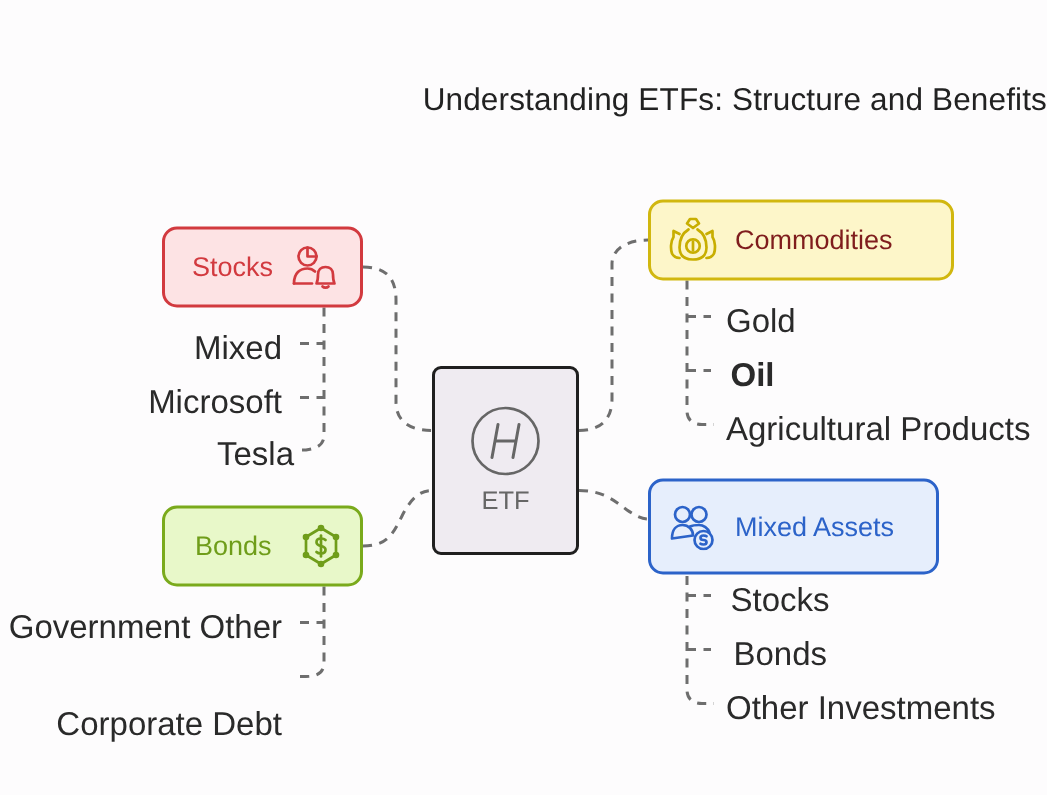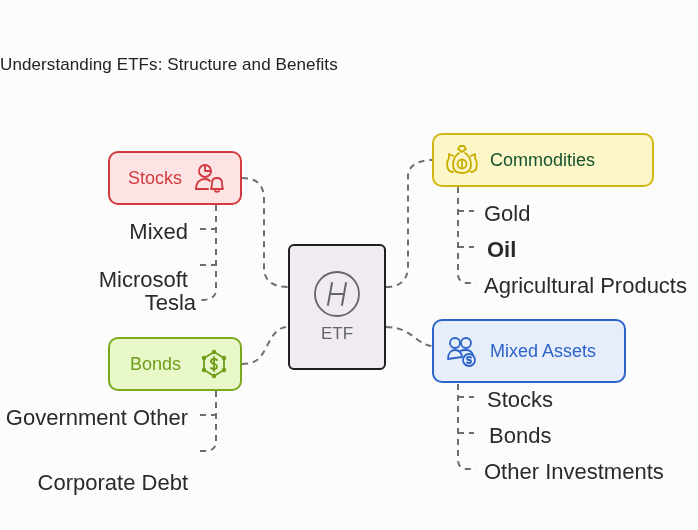--- a/index.html
+++ b/index.html
@@ -1,33 +1,33 @@
 <!DOCTYPE html>
 <html><head>
   <meta charset="utf-8">
   <style>
     html, body { margin:0; padding:0; }
     body {
       width:698px; height:530px; background:#fdfcfd; position:relative; overflow:hidden;
       font-family:"Liberation Sans", "DejaVu Sans", sans-serif;
     }
     .title {
-      position:absolute; left:0; top:55px; width:698px; text-align:left;
-      font-size:17px; color:#222; letter-spacing:0.1px;
+      position:absolute; left:0; top:55px; width:698px; text-align:right;
+      font-size:21px; color:#222; letter-spacing:0.1px;
     }
     svg.links { position:absolute; left:0; top:0; }
     .cat {
       position:absolute; box-sizing:border-box; border-radius:10px; border:2px solid;
       display:flex; align-items:center; font-size:18px;
     }
     .cat .lbl { white-space:nowrap; }
     .cat svg { flex:0 0 auto; }
     .stocks { left:108px; top:151px; width:134px; height:54px; background:#fde3e4; border-color:#d23a3f; color:#d23a3f; padding-left:18px; }
     .stocks .lbl { margin-right:12px; }
-    .commod { left:432px; top:133px; width:222px; height:54px; background:#fdf6c9; border-color:#d1b70f; color:#14532d; padding-left:12px; }
+    .commod { left:432px; top:133px; width:204px; height:54px; background:#fdf6c9; border-color:#d1b70f; color:#7f1d1d; padding-left:12px; }
     .commod .lbl { margin-left:12px; }
     .bonds { left:108px; top:337px; width:134px; height:54px; background:#e8f8c9; border-color:#7aaa1c; color:#6f9d1a; padding-left:20px; }
     .bonds .lbl { margin-right:18px; }
     .mixed { left:432px; top:319px; width:194px; height:64px; background:#e6eefc; border-color:#2c63c9; color:#2c63c9; padding-left:12px; }
     .mixed .lbl { margin-left:12px; }
     .etf {
       position:absolute; left:288px; top:244px; width:98px; height:126px; box-sizing:border-box;
       border:2px solid #1f1f1f; border-radius:6px; background:#efebf1;
       display:flex; flex-direction:column; align-items:center; justify-content:center;
     }
@@ -83,21 +83,21 @@
       <circle cx="11" cy="9" r="6"></circle>
       <path d="M11,3 L11,9 L17,9"></path>
       <path d="M2,27 C2,20 6,17 11,17 C13,17 15,18 16,19"></path>
       <path d="M2,27 L14,27"></path>
       <path d="M17,27 C18,25 18,23 18,21 C18,18 20,16 23,16 C26,16 28,18 28,21 C28,23 28,25 29,27 Z"></path>
       <path d="M21,29 C22,30 24,30 25,29"></path>
     </g>
   </svg>
 </div>
 <div class="leaf r" style="right:510px; top:219px;">Mixed</div>
-<div class="leaf r" style="right:510px; top:267px;">Microsoft</div>
+<div class="leaf r" style="right:510px; top:255px;">Microsoft</div>
 <div class="leaf r" style="right:502px; top:290px;">Tesla</div>
 
 <div class="cat commod">
   <svg width="32" height="32" viewBox="0 0 32 32">
     <g fill="none" stroke="#c8ae00" stroke-width="1.8" stroke-linejoin="round" stroke-linecap="round">
       <path d="M12,5 L16,8 L20,5 L18,2 L14,2 Z"></path>
       <path d="M13,9 C8,12 7,17 7,21 C7,27 11,29 16,29 C21,29 25,27 25,21 C25,17 24,12 19,9"></path>
       <circle cx="16" cy="20" r="4.5"></circle>
       <path d="M16,17 L16,23"></path>
       <path d="M7,12 L3,10 L3,14 C1,17 1,22 2,25 C3,27 5,28 7,28"></path>

